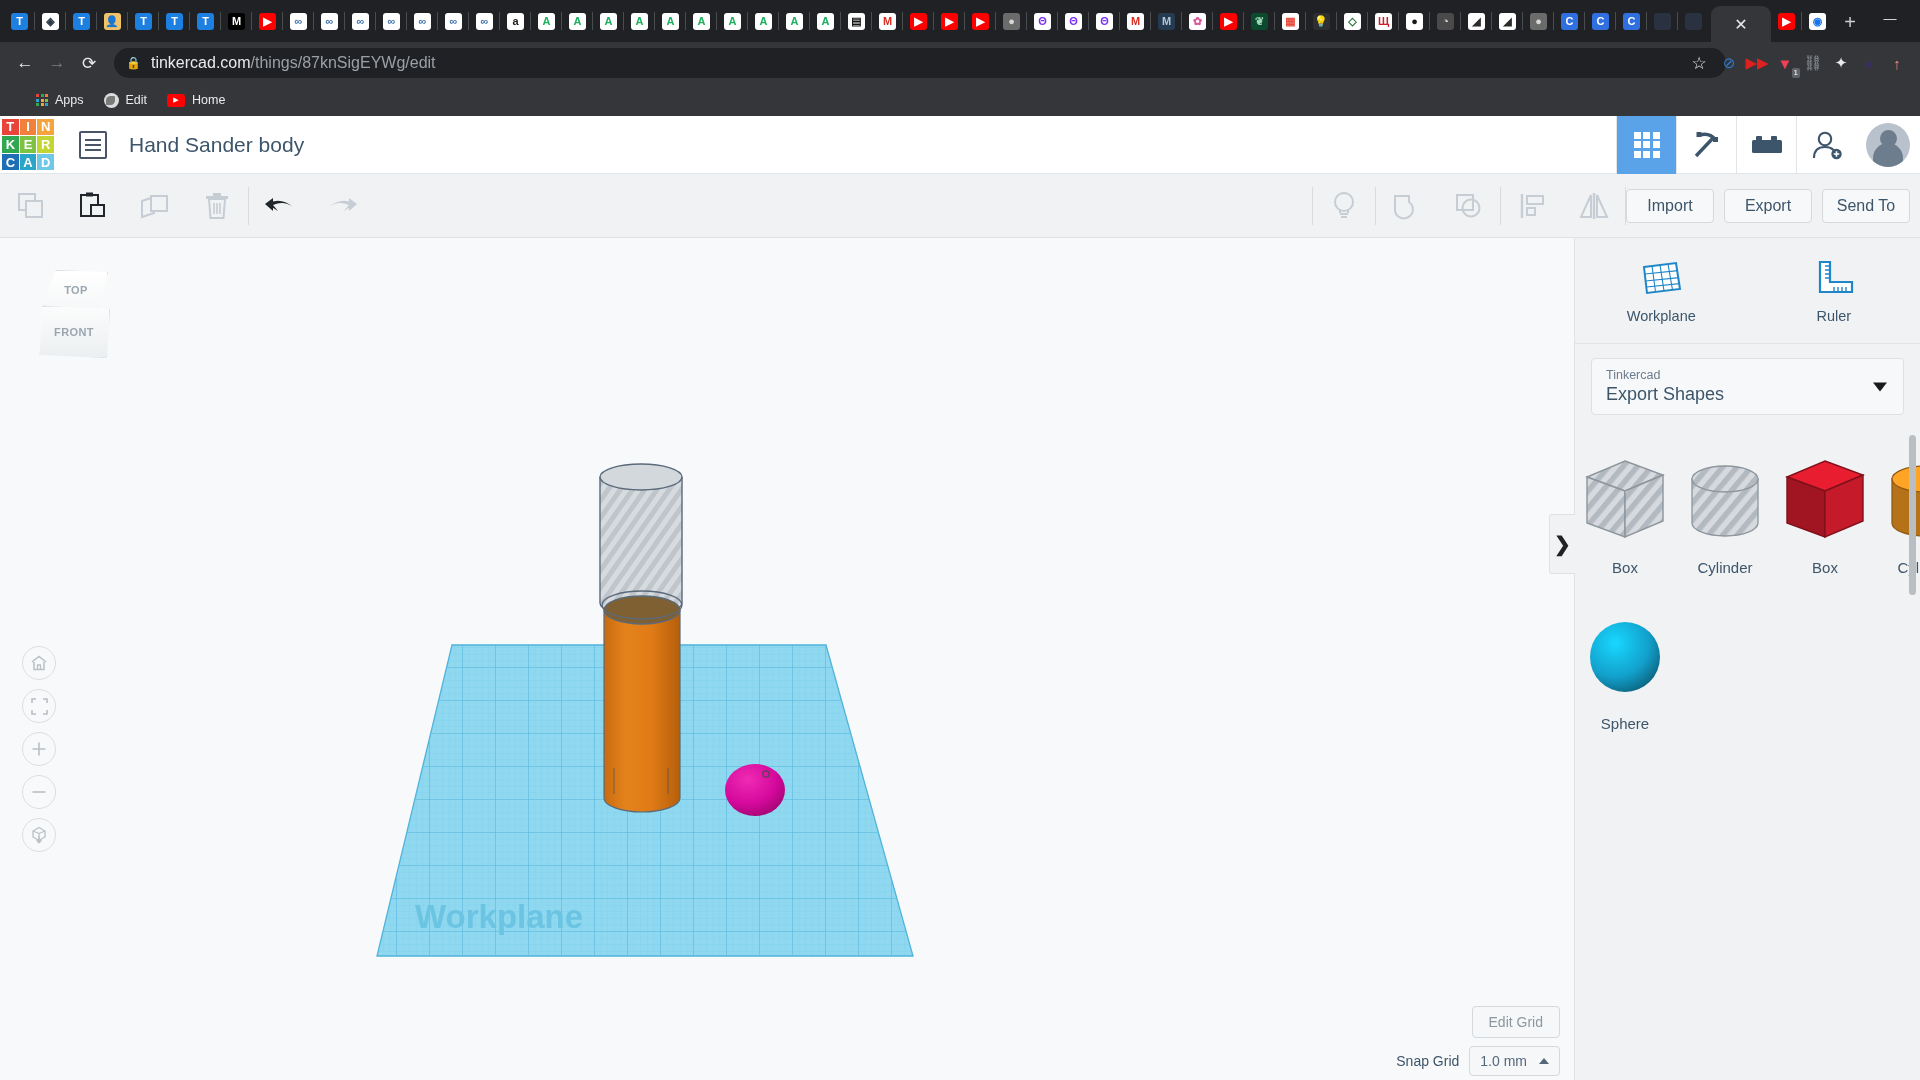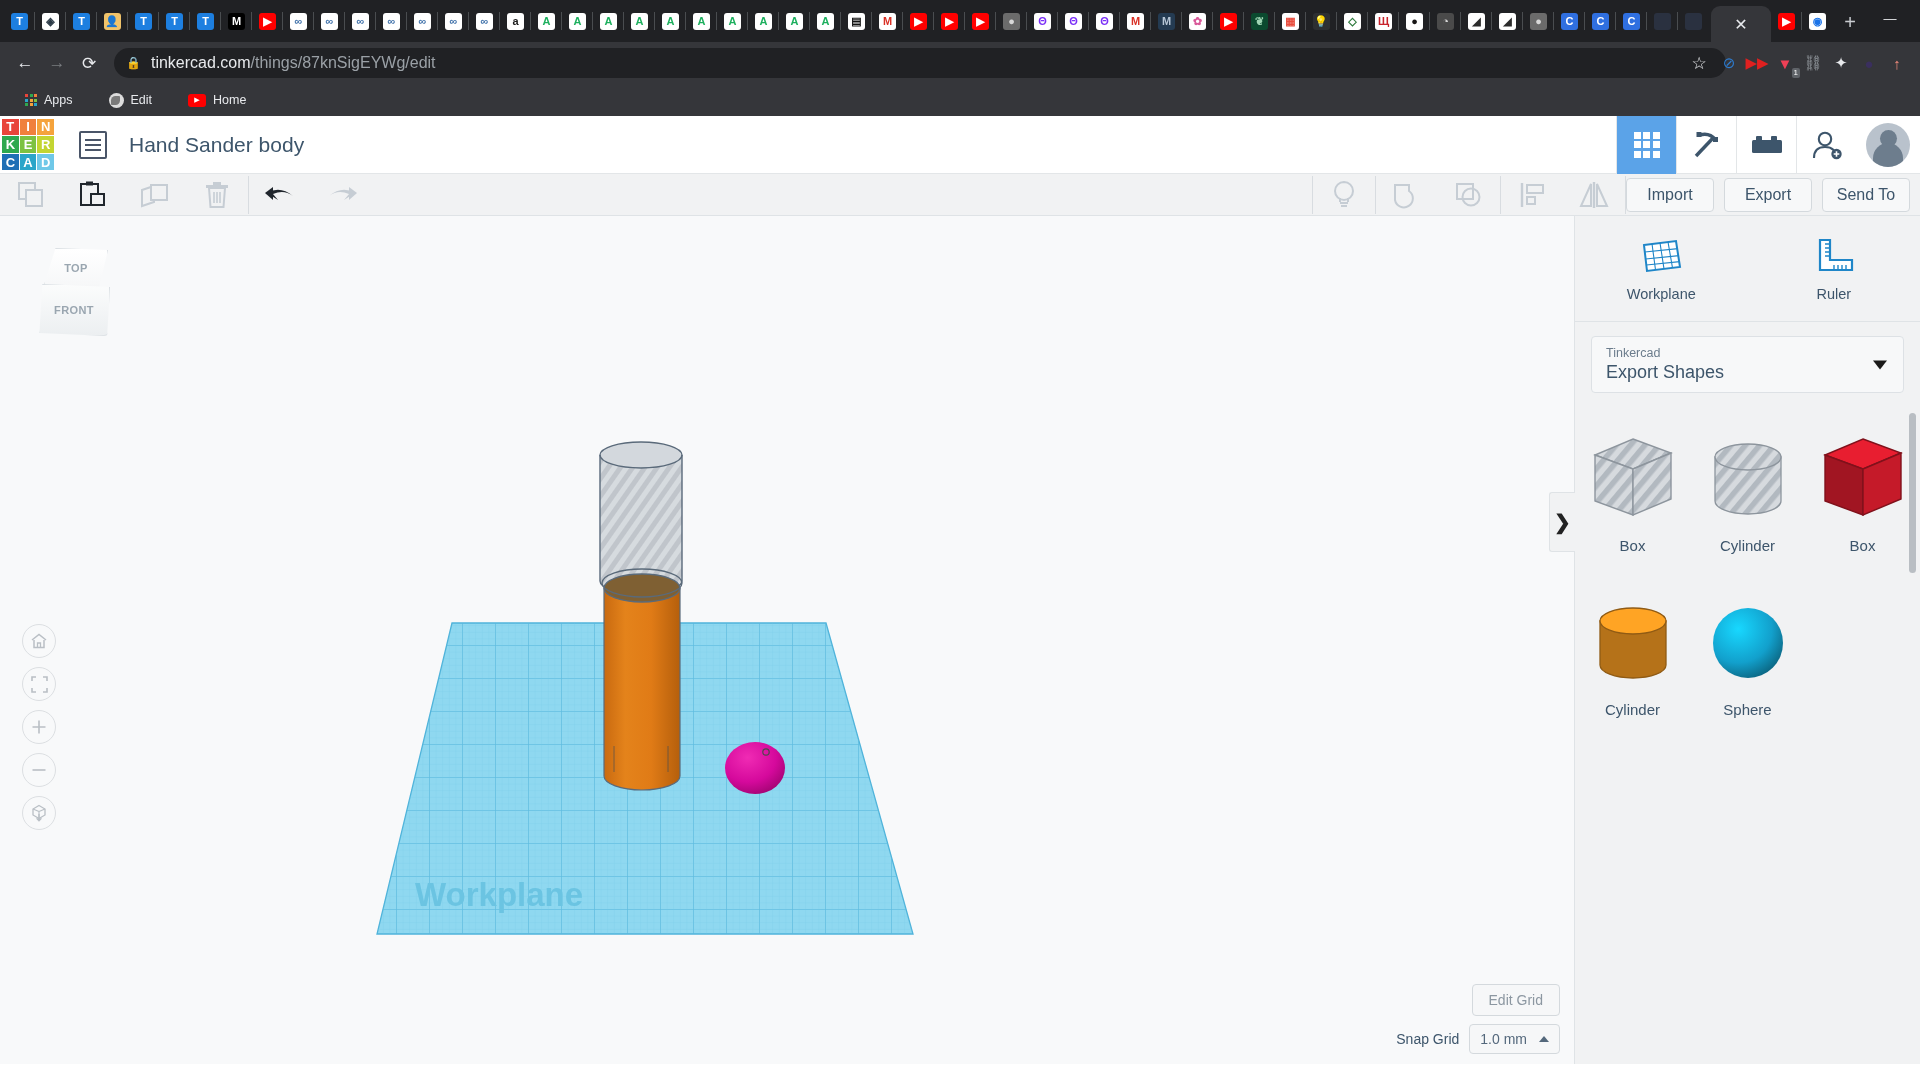--- a/index.html
+++ b/index.html
@@ -76,21 +76,21 @@
     position: relative; flex-shrink:0;
   }
   .badge-n {
     position:absolute; bottom:-2px; right:-2px;
     background:#5f6368; color:#fff; font-size:8px;
     border-radius:2px; padding:0 2px; line-height:10px;
   }
 
   .bookmarks {
     height: 32px; background: #35363a; display: flex;
-    align-items: center; padding: 0 17px; gap: 20px;
+    align-items: center; padding: 0 28px; gap: 4px;
   }
   .bm {
     display:flex; align-items:center; gap:7px;
     padding: 3px 8px; border-radius: 4px;
     color: #e8eaed; font-size: 12.5px;
   }
   .apps-grid {
     display:grid; grid-template-columns: repeat(3,3px);
     grid-gap:1.5px; width:12px;
   }
@@ -143,21 +143,21 @@
     content:""; position:absolute; width:17px; height:17px;
     border-radius:50%; background:#6d7d8d; top:7px; left:13.5px;
   }
   .avatar::after {
     content:""; position:absolute; width:30px; height:24px;
     border-radius:15px 15px 0 0; background:#6d7d8d; bottom:0; left:7px;
   }
 
   
   .tc-toolbar {
-    height: 42px; background: #f1f2f3; display: flex;
+    height: 64px; background: #f1f2f3; display: flex;
     align-items: center; border-bottom: 1px solid #dfe3e6;
   }
   .tb-group { display:flex; align-items:center; height:58px; }
   .tb-btn {
     width: 62px; height: 58px; display:flex;
     align-items:center; justify-content:center;
   }
   .tb-sep { width:1px; height:38px; background:#d8dce0; }
   .tb-right { margin-left:auto; display:flex; align-items:center; height:58px; }
   .pill {
@@ -254,22 +254,22 @@
     position:absolute; right:16px; top:50%; transform:translateY(-50%);
     width:0;height:0;border-left:7px solid transparent;
     border-right:7px solid transparent;border-top:9px solid #1a1a1a;
   }
 
   .shapes-scroll {
     flex:1; overflow:hidden; position:relative;
     padding: 6px 0 0 0;
   }
   .shapes-grid {
-    display:grid; grid-template-columns: 1fr 1fr 1fr;
-    row-gap: 8px;
+    display:grid; grid-template-columns: 1fr 1fr 1fr 1fr;
+    row-gap: 0;
   }
   .shape-cell {
     height: 156px; display:flex; flex-direction:column;
     align-items:center; justify-content:center; gap:8px;
   }
   .shape-lbl { font-size:15px; color:#3d556b; }
   .scrollbar {
     position:absolute; right:4px; top:6px; width:7px; height:160px;
     background:#b9bec3; border-radius:4px;
   }

